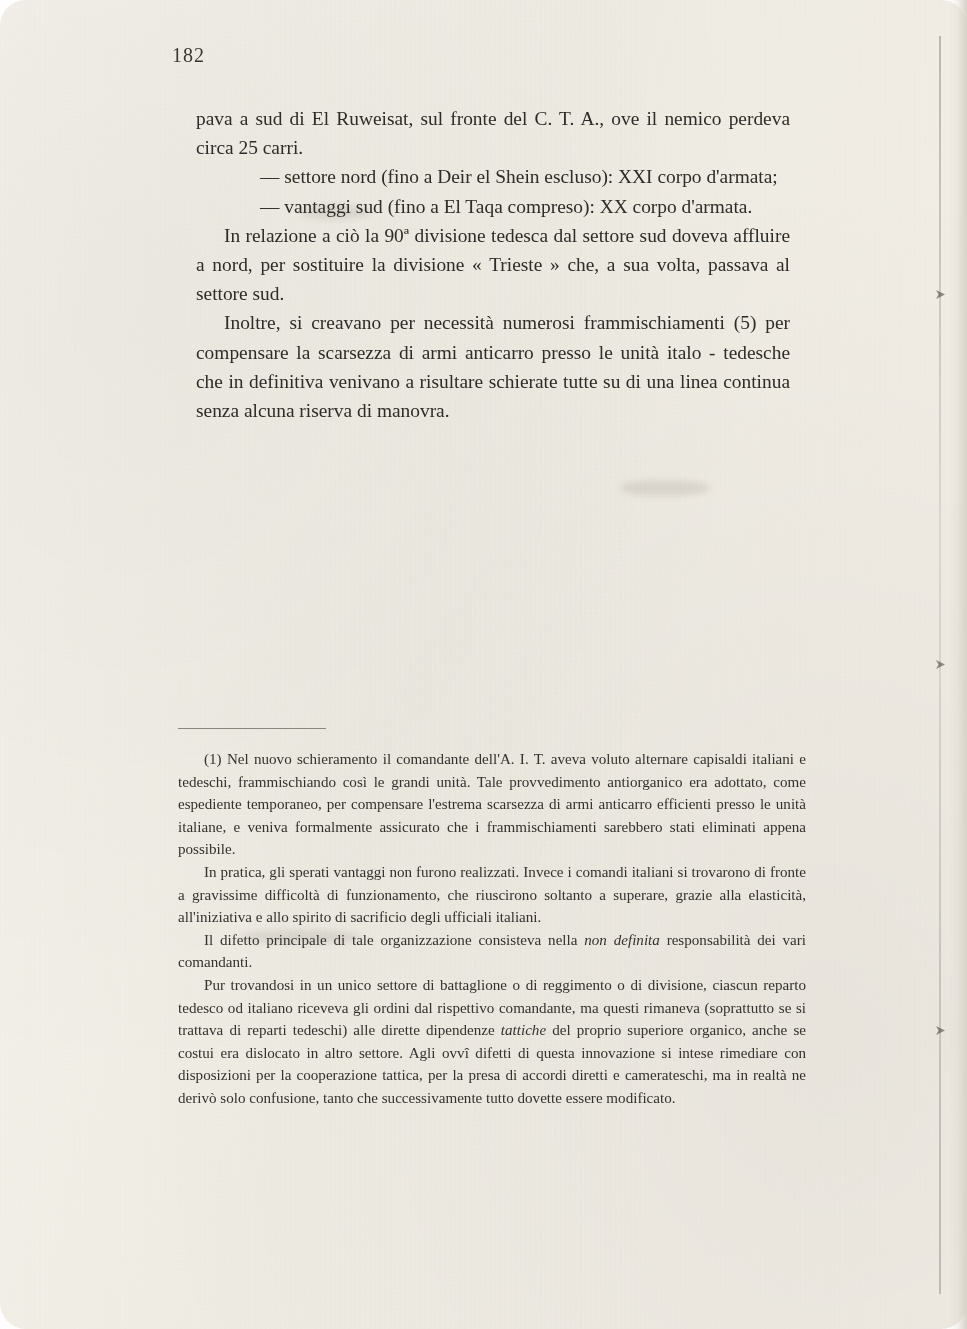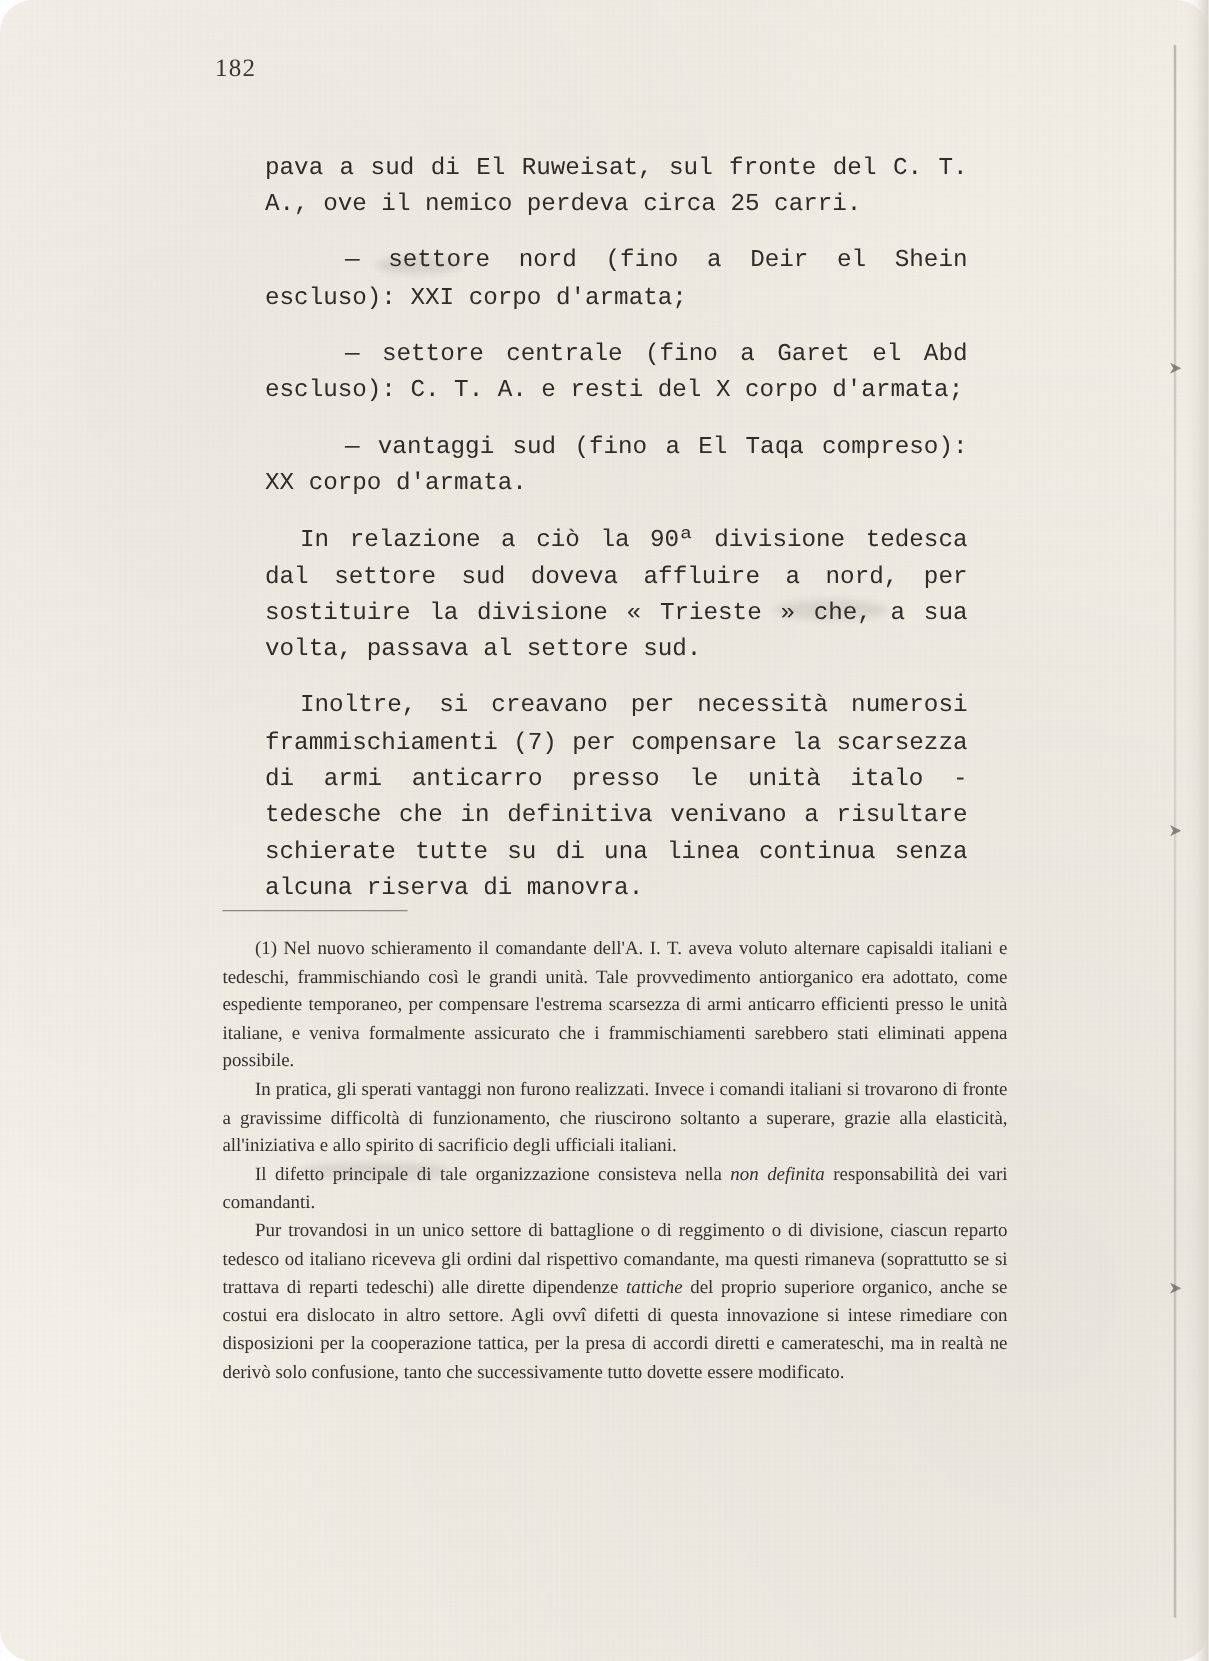--- a/index.html
+++ b/index.html
@@ -63,23 +63,22 @@
     position: absolute;
     left: 196px;
     top: 104px;
     width: 594px;
     font-size: 19.4px;
     line-height: 29.2px;
     text-align: justify;
     color: #2e2c28;
   }
   .body-text p {
-    margin: 16px;
+    margin: 0;
     text-indent: 0;
-    font-family: Liberation Mono, monospace;
   }
   .body-text p.ind {
     text-indent: 28px;
   }
   .body-text p.dash {
     text-indent: 64px;
   }
   .sep {
     position: absolute;
     left: 178px;
@@ -138,24 +137,23 @@
 
   <div class="marg" style="left:936px; top:290px;"></div>
   <div class="marg" style="left:936px; top:660px;"></div>
   <div class="marg" style="left:936px; top:1026px;"></div>
 
   <div class="folio">182</div>
 
   <div class="body-text">
     <p>pava a sud di El Ruweisat, sul fronte del C. T. A., ove il nemico perdeva circa 25 carri.</p>
     <p class="dash">— settore nord (fino a Deir el Shein escluso): XXI corpo d'armata;</p>
-    <p class="dash">— settore centrale (fino a Garet el Abd escluso): C. T. A. e resti del X corpo d'armata;</p>
     <p class="dash">— vantaggi sud (fino a El Taqa compreso): XX corpo d'armata.</p>
     <p class="ind">In relazione a ciò la 90ª divisione tedesca dal settore sud doveva affluire a nord, per sostituire la divisione « Trieste » che, a sua volta, passava al settore sud.</p>
-    <p class="ind">Inoltre, si creavano per necessità numerosi frammischiamenti (7) per compensare la scarsezza di armi anticarro presso le unità italo - tedesche che in definitiva venivano a risultare schierate tutte su di una linea continua senza alcuna riserva di manovra.</p>
+    <p class="ind">Inoltre, si creavano per necessità numerosi frammischiamenti (5) per compensare la scarsezza di armi anticarro presso le unità italo - tedesche che in definitiva venivano a risultare schierate tutte su di una linea continua senza alcuna riserva di manovra.</p>
   </div>
 
   <div class="sep"></div>
 
   <div class="note">
     <p class="ind">(1) Nel nuovo schieramento il comandante dell'A. I. T. aveva voluto alternare capisaldi italiani e tedeschi, frammischiando così le grandi unità. Tale provvedimento antiorganico era adottato, come espediente temporaneo, per compensare l'estrema scarsezza di armi anticarro efficienti presso le unità italiane, e veniva formalmente assicurato che i frammischiamenti sarebbero stati eliminati appena possibile.</p>
     <p class="ind">In pratica, gli sperati vantaggi non furono realizzati. Invece i comandi italiani si trovarono di fronte a gravissime difficoltà di funzionamento, che riuscirono soltanto a superare, grazie alla elasticità, all'iniziativa e allo spirito di sacrificio degli ufficiali italiani.</p>
     <p class="ind">Il difetto principale di tale organizzazione consisteva nella <i>non definita</i> responsabilità dei vari comandanti.</p>
     <p class="ind">Pur trovandosi in un unico settore di battaglione o di reggimento o di divisione, ciascun reparto tedesco od italiano riceveva gli ordini dal rispettivo comandante, ma questi rimaneva (soprattutto se si trattava di reparti tedeschi) alle dirette dipendenze <i>tattiche</i> del proprio superiore organico, anche se costui era dislocato in altro settore. Agli ovvî difetti di questa innovazione si intese rimediare con disposizioni per la cooperazione tattica, per la presa di accordi diretti e camerateschi, ma in realtà ne derivò solo confusione, tanto che successivamente tutto dovette essere modificato.</p>
   </div>

